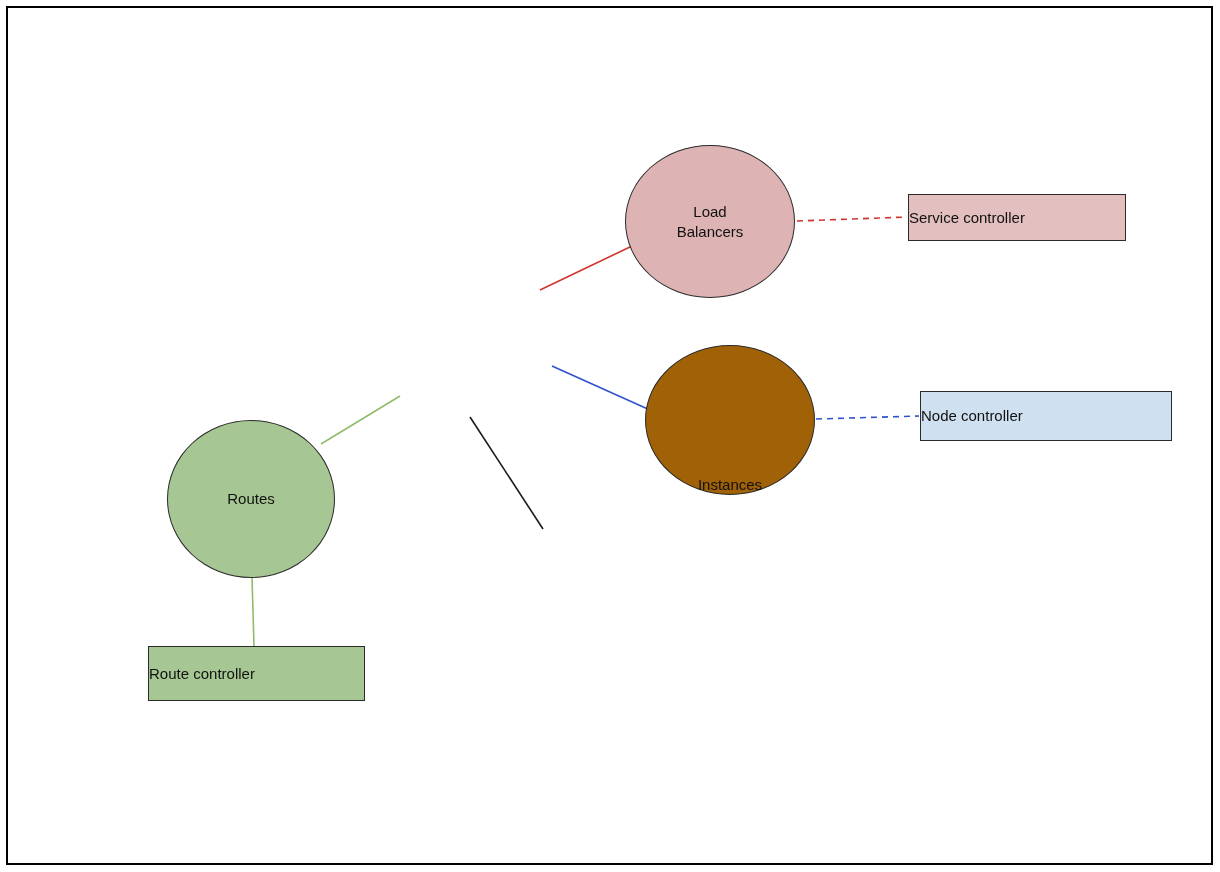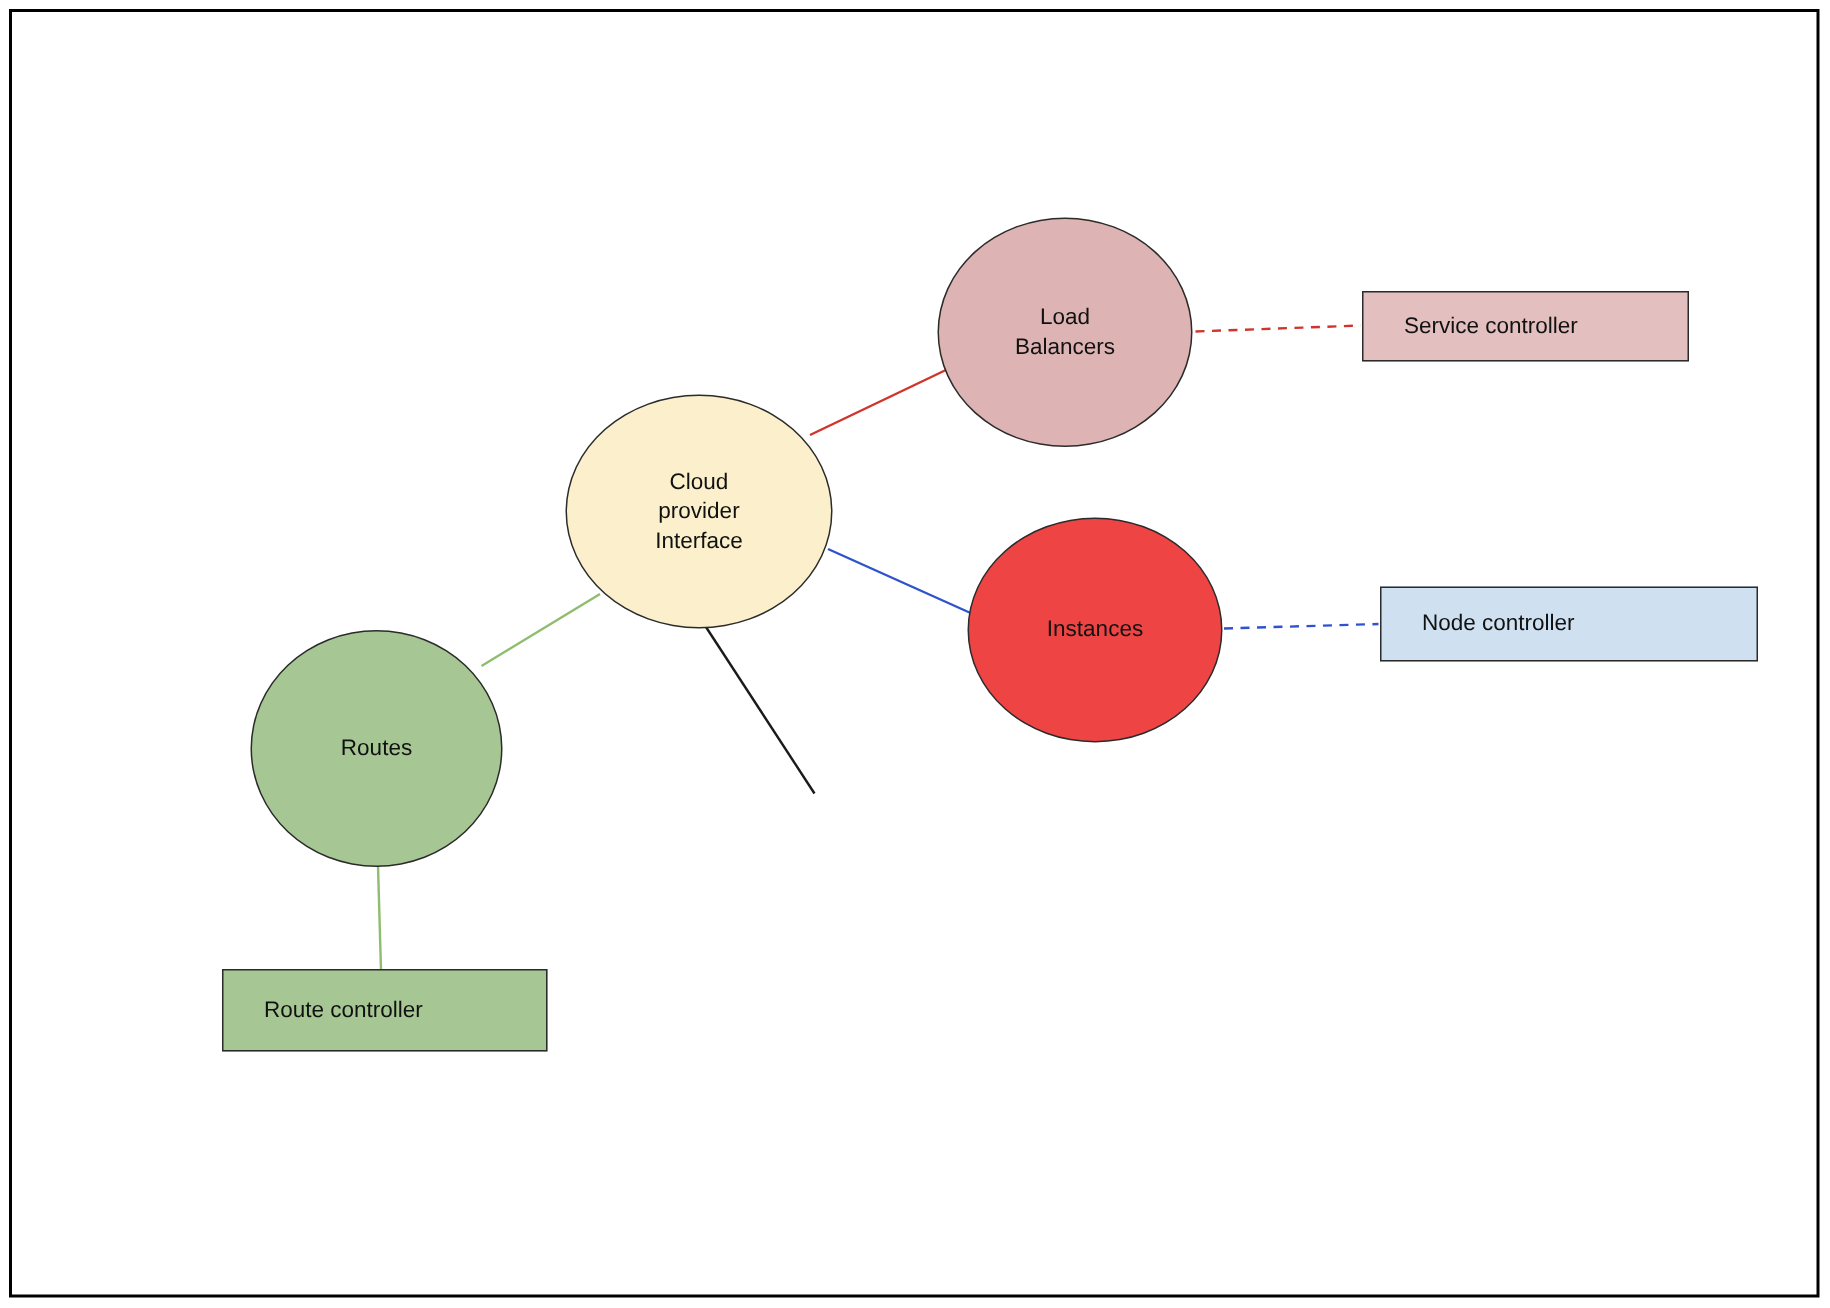--- a/index.html
+++ b/index.html
@@ -45,49 +45,46 @@
     justify-content: center;
     text-align: center;
     color: #111111;
     font-size: 15px;
     line-height: 1.3;
   }
   .ellipse { border-radius: 50%; }
   .rect {
     justify-content: flex-start;
     text-align: left;
-    padding-left: 27px;
+    padding-left: 0;
   }
   .label-narrow { display: inline-block; max-width: 78px; }
 </style>
 </head>
 <body>
 
 <div class="page">
   <div class="frame"></div>
 
   <svg class="edge-layer" width="1220" height="872">
     <line x1="540" y1="290" x2="632" y2="246" stroke="#d0342c"></line>
     <line class="dashed" x1="797" y1="221" x2="907" y2="217" stroke="#d0342c"></line>
     <line x1="552" y1="366" x2="650" y2="410" stroke="#3053cd"></line>
     <line class="dashed" x1="816" y1="419" x2="919" y2="416" stroke="#3053cd"></line>
     <line x1="400" y1="396" x2="321" y2="444" stroke="#8fbd6d"></line>
     <line x1="252" y1="577" x2="254" y2="647" stroke="#8fbd6d"></line>
     <line x1="470" y1="417" x2="543" y2="529" stroke="#1a1a1a"></line>
   </svg>
 
-  <div class="node ellipse" style="left: 377px; top: 263px; width: 178px; height: 156px; background-color: rgb(251, 240, 203);">
-    <span class="label-narrow">Cloud provider Interface</span>
-  </div>
 
   <div class="node ellipse" style="left: 625px; top: 145px; width: 170px; height: 153px; background-color: rgb(221, 179, 179); text-align: center;">
     <span class="label-narrow">Load Balancers</span>
   </div>
 
-  <div class="node ellipse" style="left: 645px; top: 345px; width: 170px; height: 150px; background-color: #ef4444;">
+  <div class="node ellipse" style="left: 645px; top: 345px; width: 170px; height: 150px; background-color: #a16207; align-items: flex-end;">
     <span>Instances</span>
   </div>
 
   <div class="node ellipse" style="left: 167px; top: 420px; width: 168px; height: 158px; background-color: rgb(166, 199, 147);">
     <span>Routes</span>
   </div>
 
 
   <div class="node rect" style="left: 908px; top: 194px; width: 218px; height: 47px; background-color: rgb(227, 191, 191);">
     <span>Service controller</span>

